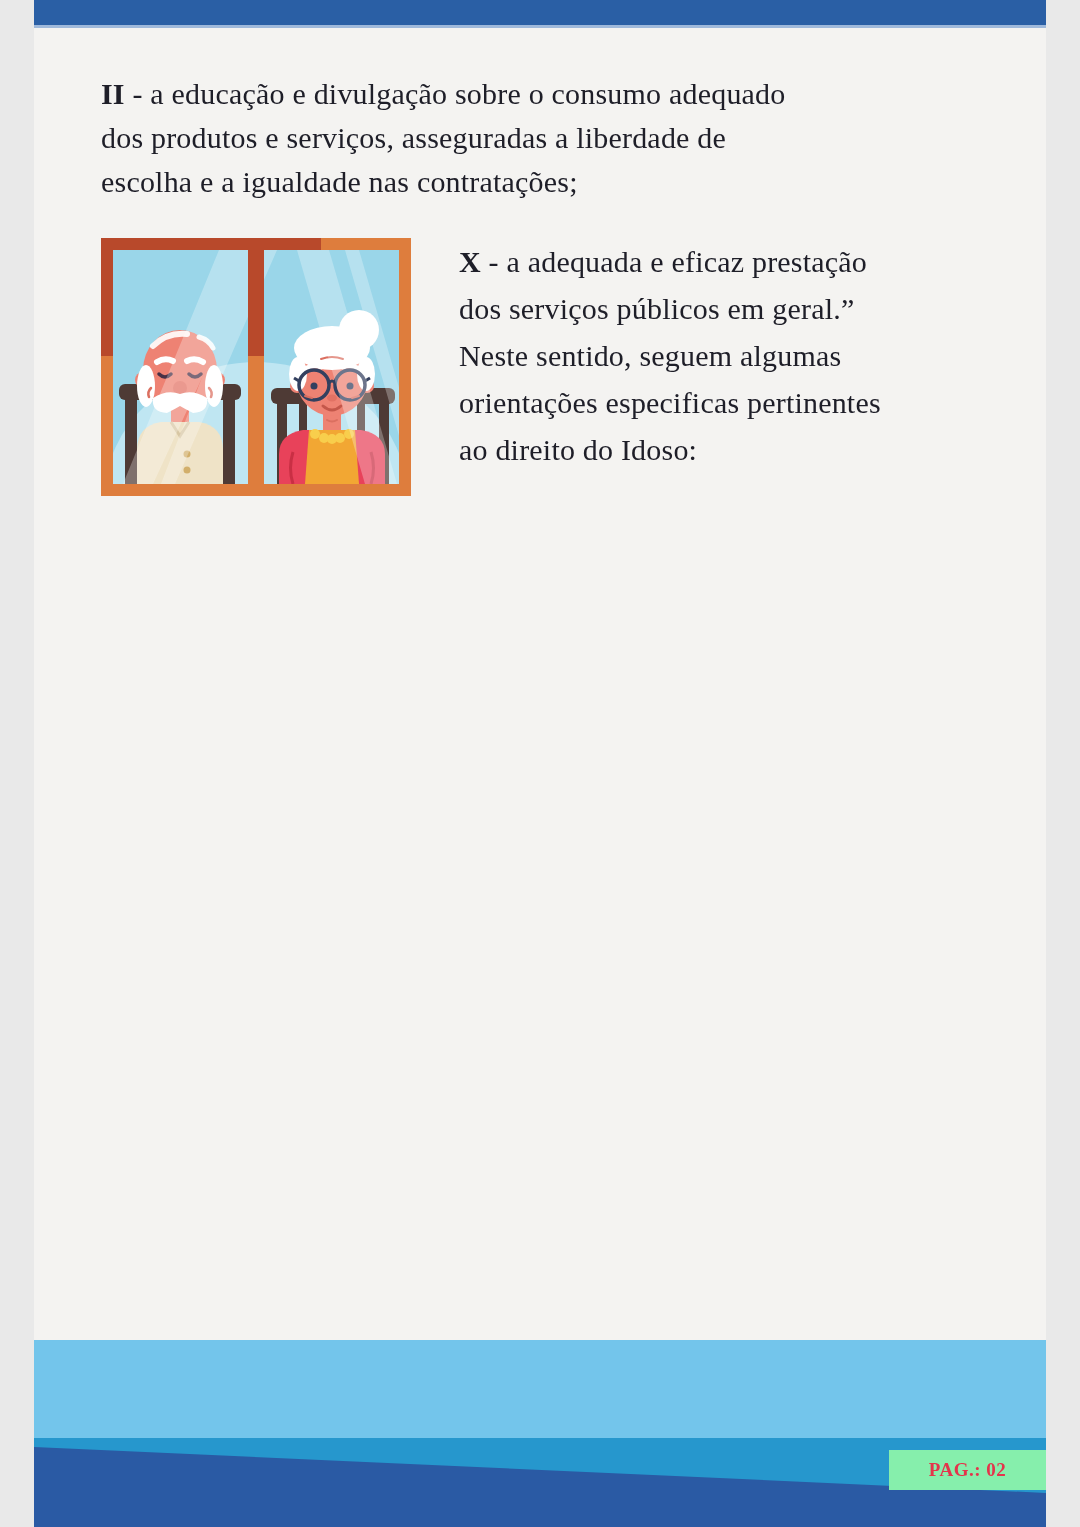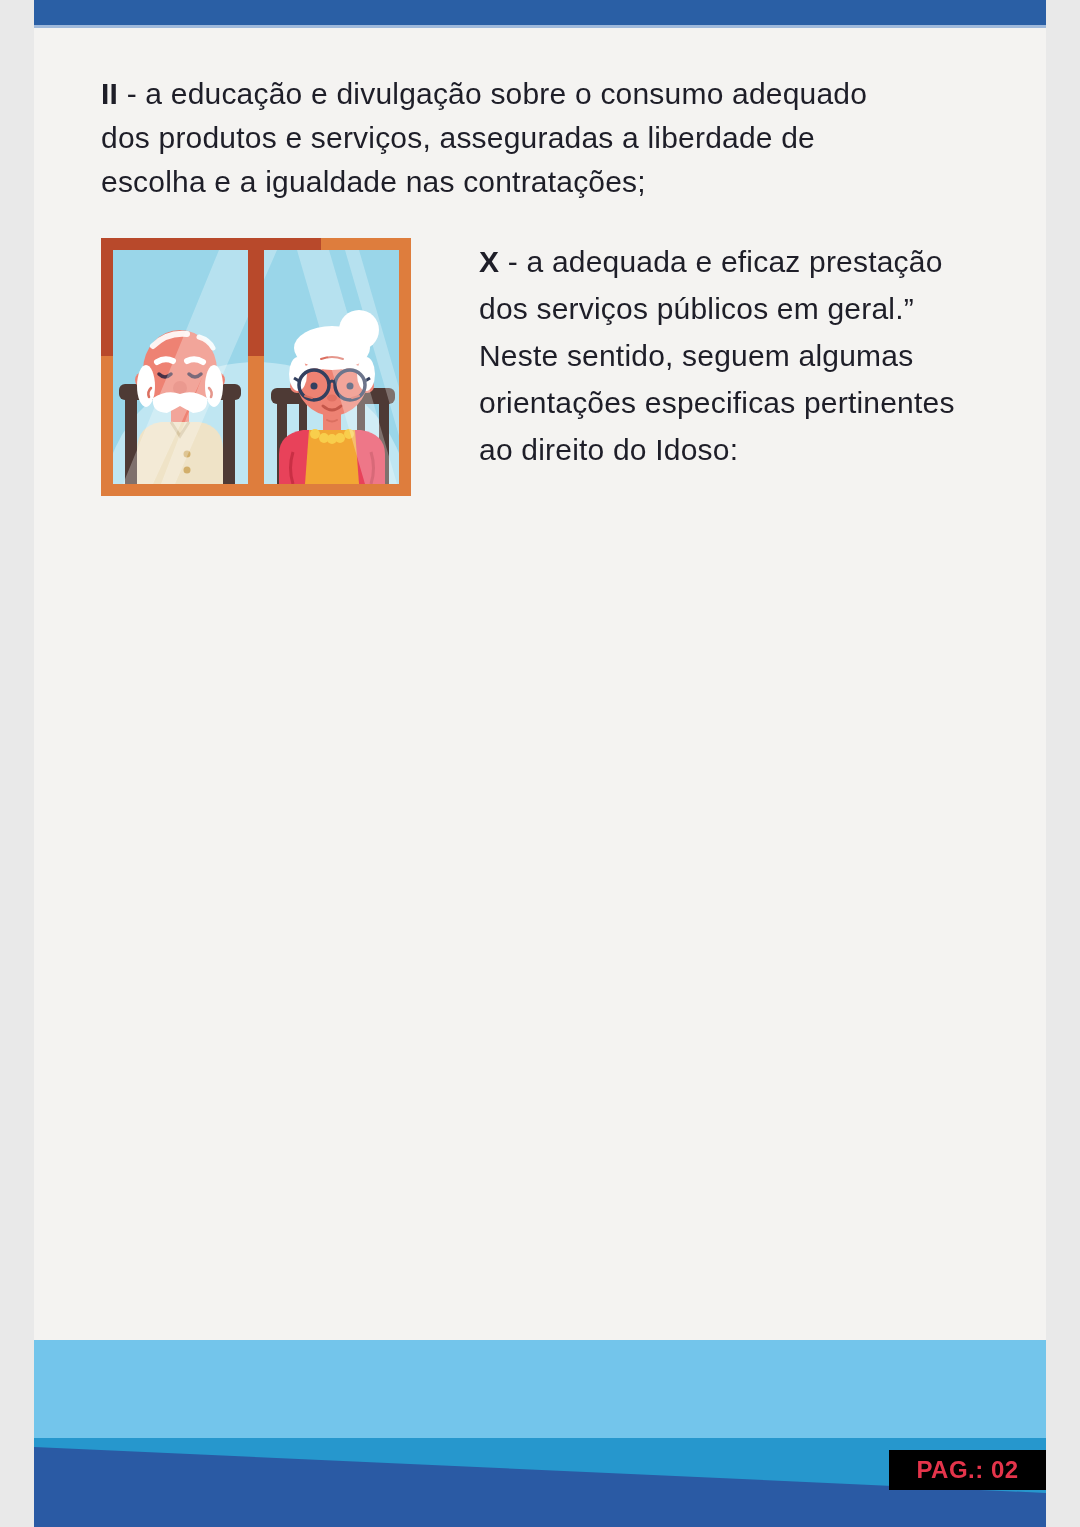--- a/index.html
+++ b/index.html
@@ -2,50 +2,50 @@
 <html lang="pt"><head>
 <meta charset="utf-8">
 <style>
   html,body{margin:0;padding:0;background:#e9e9e9;}
   .page{
     position:relative;
     width:1012px;height:1527px;
     margin:0 auto;
     background:#F4F3F1;
     overflow:hidden;
-    font-family:Liberation Sans, sans-serif;
+    font-family:Liberation Serif, serif;
   }
   .topbar{
     height:25px;
     background:#2A5FA5;
     border-bottom:3px solid #9FB9DB;
   }
   .content{padding:44px 58px 0 67px;}
   .para{
     margin:0 0 38px 0;
     font-size:30px;
     line-height:44px;
     color:#1E1E28;
     letter-spacing:.2px;
   }
   .num{font-weight:700;}
   .ptext{white-space:pre-line;}
-  .illus-row{display:flex;align-items:flex-start;margin-top:-4px;gap:20px;}
+  .illus-row{display:flex;align-items:flex-start;margin-top:-4px;}
   figure.illus{margin:0;width:310px;height:258px;flex:0 0 auto;}
   figure.illus svg{display:block;}
   .para.aside{margin:0 0 0 48px;line-height:47px;}
   .band-light{position:absolute;left:0;top:1340px;width:1080px;height:98px;background:#73C5EB;}
   .band-mid{position:absolute;left:0;top:1438px;width:1080px;height:89px;background:#2697CD;}
   .wedge{position:absolute;left:0;top:1438px;width:1080px;height:89px;}
   .page-badge{
     position:absolute;right:0;top:1450px;
     width:157px;height:40px;
-    background:#000000;
+    background:#86efac;
     display:flex;align-items:center;justify-content:center;
-    font-size:24px;font-weight:700;color:#E4344B;letter-spacing:.5px;
+    font-size:19px;font-weight:700;color:#E4344B;letter-spacing:.5px;
   }
 </style>
 </head>
 <body>
 
 <div class="page">
 
   <div class="topbar"></div>
 
   <main class="content">

